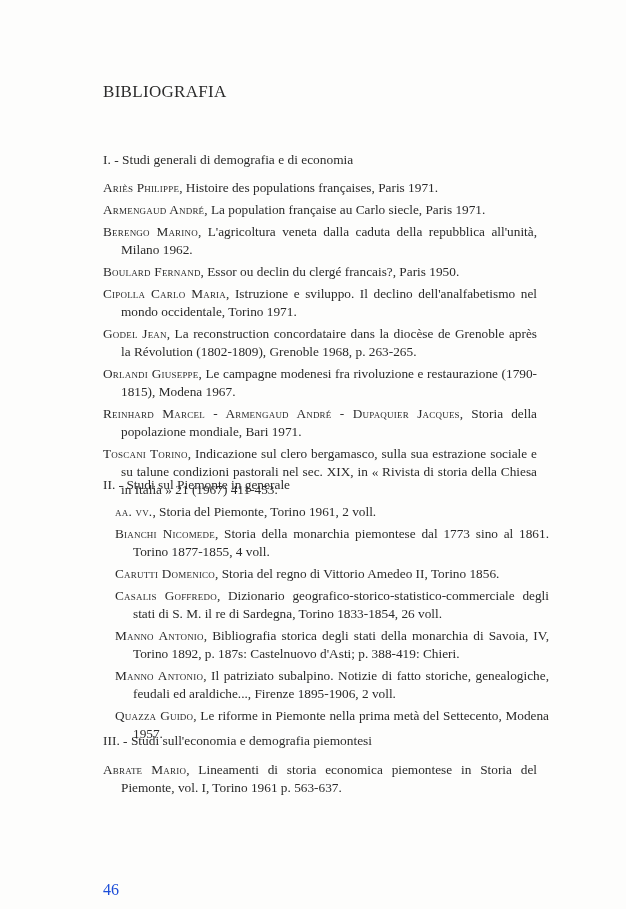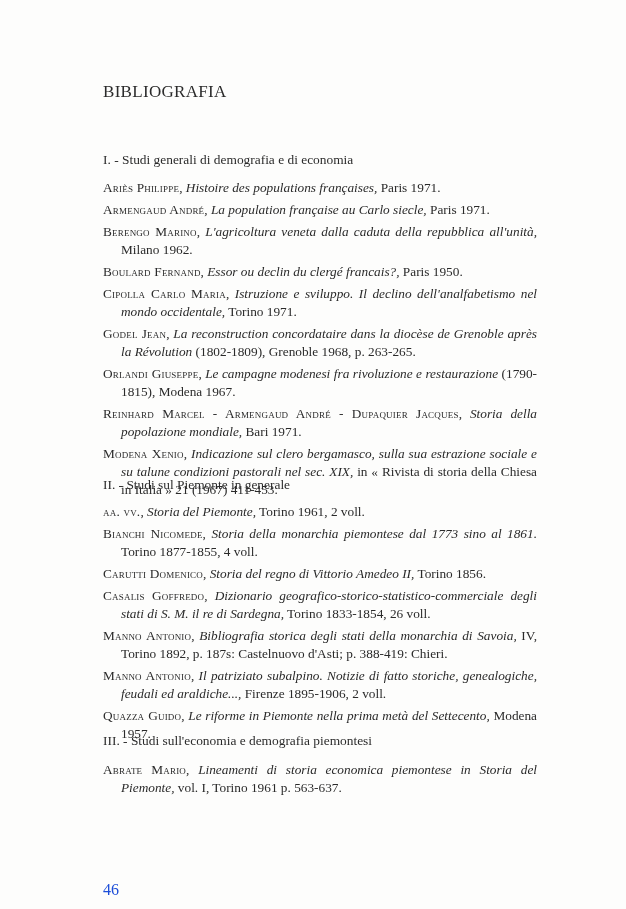--- a/index.html
+++ b/index.html
@@ -16,21 +16,21 @@
     position: absolute; left: 103px; font-size: 13.4px; color: #2b2b2b;
   }
   .section-head .num { font-style: normal; }
   .section-head .title { }
   .entries { position: absolute; left: 103px; width: 434px; }
   .entry {
     font-size: 13.3px; line-height: 18px; text-align: justify;
     padding-left: 18px; text-indent: -18px; margin-bottom: 4px;
   }
   .author { font-variant: small-caps; letter-spacing: 0.2px; }
-  .work { font-style: italic; }
+  .work { }
   .page-number {
     position: absolute; left: 103px; top: 881px; font-size: 16px; color: #1d4ed8;
   }
 </style>
 </head>
 <body>
 
 <div class="page-title">BIBLIOGRAFIA</div>
 
 <div class="section-head" style="top:152px;">
@@ -38,27 +38,27 @@
 </div>
 <div class="entries" style="top:179px;">
   <div class="entry"><span class="author">Ariès Philippe</span>, <span class="work">Histoire des populations françaises,</span><span> Paris 1971.</span></div>
   <div class="entry"><span class="author">Armengaud André</span>, <span class="work">La population française au Carlo siecle,</span><span> Paris 1971.</span></div>
   <div class="entry"><span class="author">Berengo Marino</span>, <span class="work">L'agricoltura veneta dalla caduta della repubblica all'unità,</span><span> Milano 1962.</span></div>
   <div class="entry"><span class="author">Boulard Fernand</span>, <span class="work">Essor ou declin du clergé francais?,</span><span> Paris 1950.</span></div>
   <div class="entry"><span class="author">Cipolla Carlo Maria</span>, <span class="work">Istruzione e sviluppo. Il declino dell'analfabetismo nel mondo occidentale,</span><span> Torino 1971.</span></div>
   <div class="entry"><span class="author">Godel Jean</span>, <span class="work">La reconstruction concordataire dans la diocèse de Grenoble après la Révolution</span><span> (1802-1809), Grenoble 1968, p. 263-265.</span></div>
   <div class="entry"><span class="author">Orlandi Giuseppe</span>, <span class="work">Le campagne modenesi fra rivoluzione e restaurazione</span><span> (1790-1815), Modena 1967.</span></div>
   <div class="entry"><span class="author">Reinhard Marcel - Armengaud André - Dupaquier Jacques</span>, <span class="work">Storia della popolazione mondiale,</span><span> Bari 1971.</span></div>
-  <div class="entry"><span class="author">Modena Xenio</span>, <span class="work">Indicazione sul clero bergamasco, sulla sua estrazione sociale e su talune condizioni pastorali nel sec. XIX,</span><span> in « Rivista di storia della Chiesa in Italia » 21 (1967) 411-453.</span></div>
+  <div class="entry"><span class="author">Toscani Torino</span>, <span class="work">Indicazione sul clero bergamasco, sulla sua estrazione sociale e su talune condizioni pastorali nel sec. XIX,</span><span> in « Rivista di storia della Chiesa in Italia » 21 (1967) 411-453.</span></div>
 </div>
 
 <div class="section-head" style="top:477px;">
   <span class="num">II. - </span><span class="title">Studi sul Piemonte in generale</span>
 </div>
-<div class="entries" style="top:503px;">
+<div class="entries" style="top:503px;margin-left:12px;">
   <div class="entry"><span class="author">aa. vv.</span>, <span class="work">Storia del Piemonte,</span><span> Torino 1961, 2 voll.</span></div>
   <div class="entry"><span class="author">Bianchi Nicomede</span>, <span class="work">Storia della monarchia piemontese dal 1773 sino al 1861.</span><span> Torino 1877-1855, 4 voll.</span></div>
   <div class="entry"><span class="author">Carutti Domenico</span>, <span class="work">Storia del regno di Vittorio Amedeo II,</span><span> Torino 1856.</span></div>
   <div class="entry"><span class="author">Casalis Goffredo</span>, <span class="work">Dizionario geografico-storico-statistico-commerciale degli stati di S. M. il re di Sardegna,</span><span> Torino 1833-1854, 26 voll.</span></div>
   <div class="entry"><span class="author">Manno Antonio</span>, <span class="work">Bibliografia storica degli stati della monarchia di Savoia,</span><span> IV, Torino 1892, p. 187s: Castelnuovo d'Asti; p. 388-419: Chieri.</span></div>
   <div class="entry"><span class="author">Manno Antonio</span>, <span class="work">Il patriziato subalpino. Notizie di fatto storiche, genealogiche, feudali ed araldiche...,</span><span> Firenze 1895-1906, 2 voll.</span></div>
   <div class="entry"><span class="author">Quazza Guido</span>, <span class="work">Le riforme in Piemonte nella prima metà del Settecento,</span><span> Modena 1957.</span></div>
 </div>
 
 <div class="section-head" style="top:733px;">

